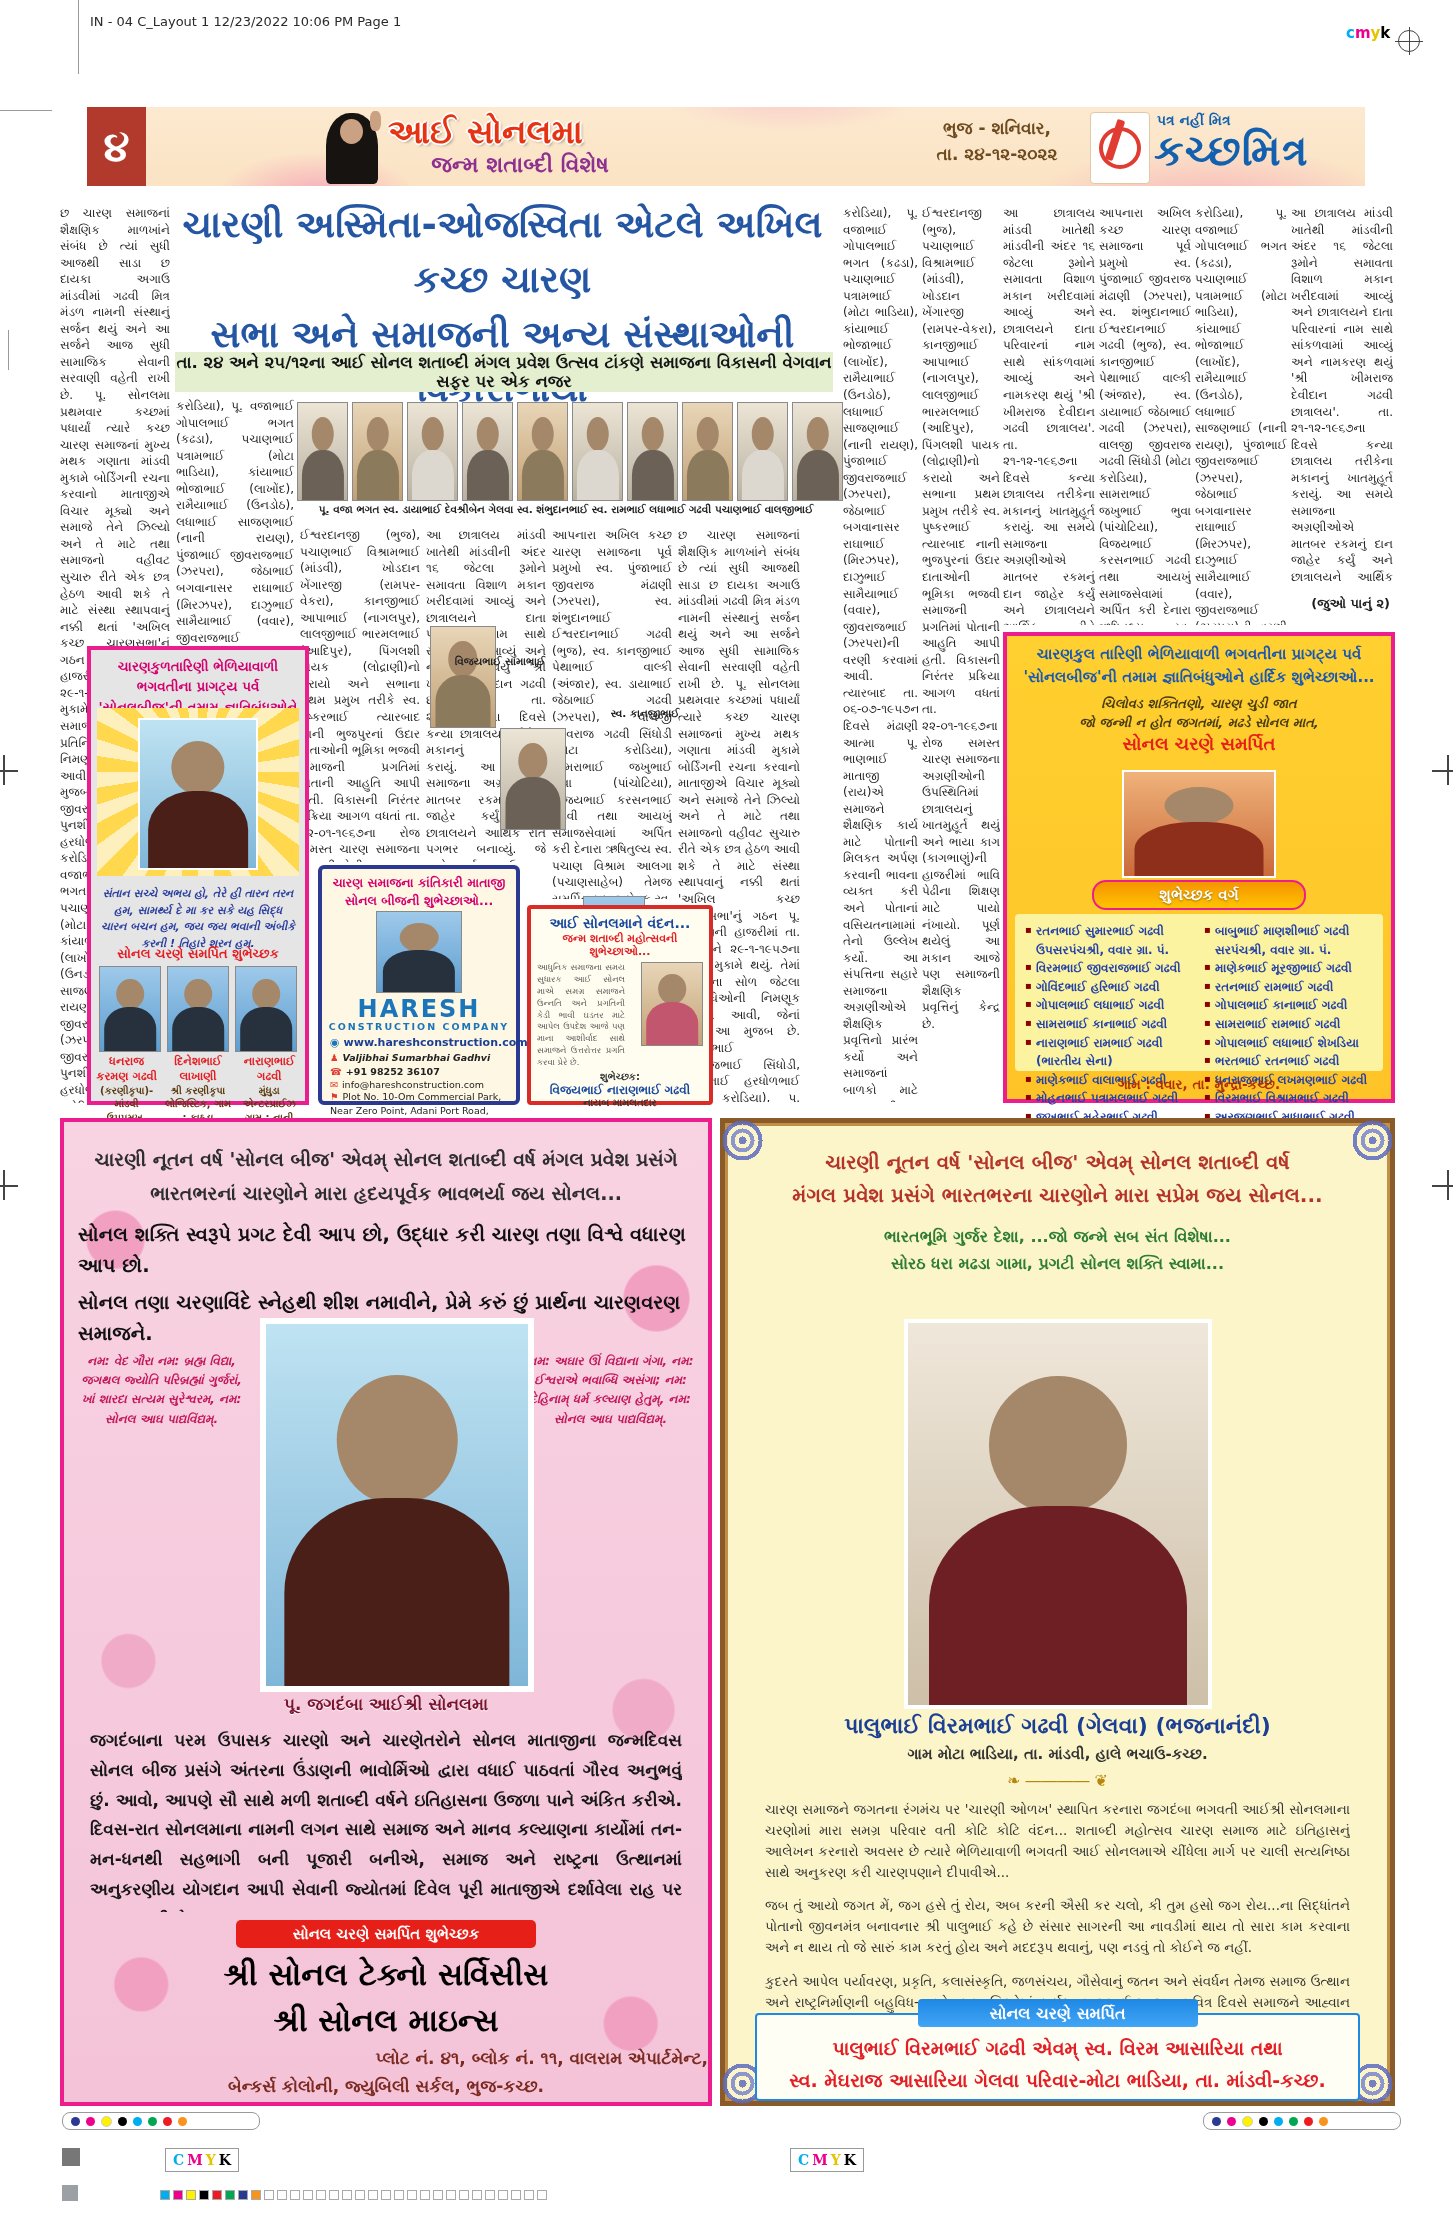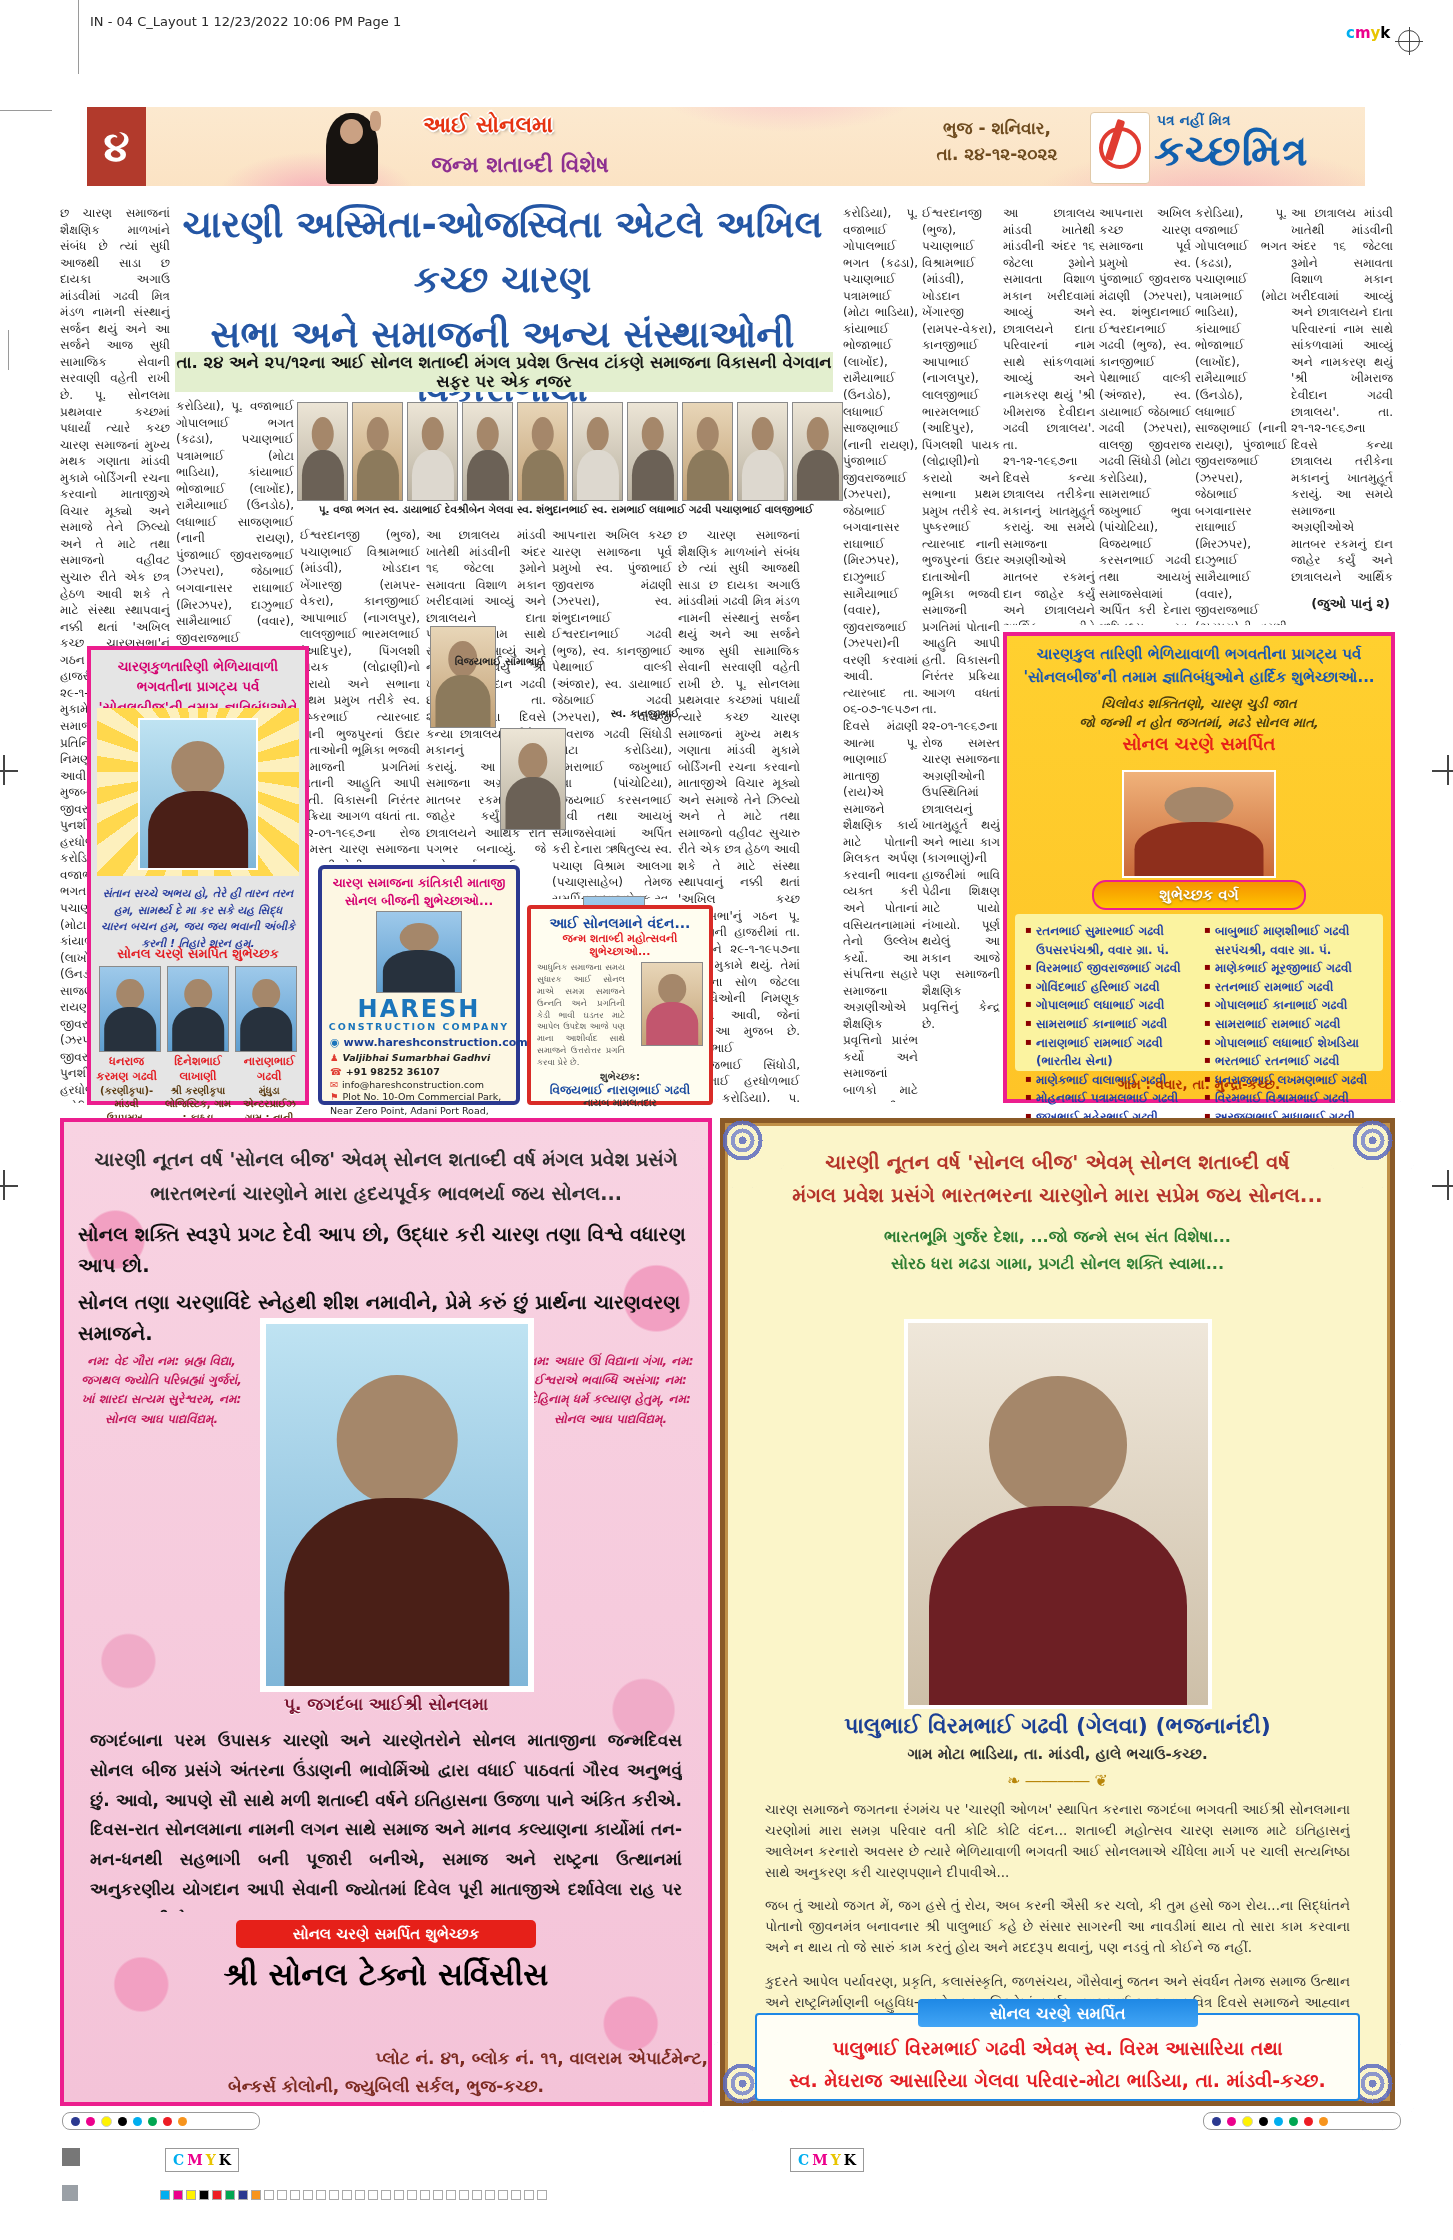--- a/index.html
+++ b/index.html
@@ -21,21 +21,21 @@
   .c-c{color:#00aeef;}
   .c-m{color:#ec008c;}.c-y{color:#e8c400;}.c-k{color:#000;}
   
   .banner{background:
      radial-gradient(140px 60px at 18% 110%, rgba(244,156,183,.75), transparent 70%),
      radial-gradient(200px 70px at 55% -30%, rgba(246,184,200,.8), transparent 70%),
      radial-gradient(260px 80px at 88% 120%, rgba(244,156,183,.6), transparent 70%),
      linear-gradient(#fce9cf,#fbe3c4);}
   .numbox{background:#b23a2c;color:#fff;font-size:42px;font-weight:bold;
      display:flex;align-items:center;justify-content:center;}
-  .mast-title{color:#e63312;font-weight:bold;font-size:22px;text-align:center;
+  .mast-title{color:#e63312;font-weight:bold;font-size:33px;
      text-shadow:-2px 0 #fff,2px 0 #fff,0 -2px #fff,0 2px #fff,2px 2px 3px rgba(0,0,0,.35);}
   .mast-sub{color:#8e3090;font-weight:bold;font-size:22px;text-align:center;}
   .dateline{color:#6e4b1f;font-weight:bold;font-size:17px;text-align:center;line-height:1.5;}
   .paper-tag{color:#1260ae;font-weight:bold;font-size:14px;}
   .paper-name{color:#1260ae;font-weight:bold;font-size:42px;letter-spacing:1px;}
   .emblem{background:#fff;border-radius:4px;border:1px solid #e0c9a8;display:flex;align-items:center;justify-content:center;}
   .emblem .ring{width:34px;height:34px;border:4px solid #e03c31;border-radius:50%;position:relative;}
   .emblem .pen{position:absolute;left:20px;top:6px;width:8px;height:42px;background:#e03c31;transform:rotate(18deg);border-radius:2px;}
   .mast-saint{position:relative;overflow:hidden;}
   .mast-saint .hair{position:absolute;left:6%;top:4%;width:88%;height:96%;background:#171310;border-radius:46% 46% 8% 8%;}
@@ -329,20 +329,21 @@
     <div class="pk-l12" style="margin:4px 30px 0;">ભારતભરનાં ચારણોને મારા હૃદયપૂર્વક ભાવભર્યા જય સોનલ...</div>
     <div class="pk-l34" style="margin:10px 14px 0;">સોનલ શક્તિ સ્વરૂપે પ્રગટ દેવી આપ છો, ઉદ્ધાર કરી ચારણ તણા વિશ્વે વધારણ આપ છો.</div>
     <div class="pk-l34" style="margin:6px 14px 0;">સોનલ તણા ચરણાવિંદે સ્નેહથી શીશ નમાવીને, પ્રેમે કરું છું પ્રાર્થના ચારણવરણ સમાજને.</div>
     <div class="mantra" style="position:absolute;left:10px;top:230px;width:175px;">નમ: વેદ ગૌરા નમ: બ્રહ્મ વિદ્યા, જગથલ જ્યોતિ પરિબ્રહ્માં ગુર્જરાં, ખાં શારદા સત્યમ સુરેશ્વરમ, નમ: સોનલ આઘ પાદ્યવિંદ્યમ્.</div>
     <div class="mantra" style="position:absolute;right:10px;top:230px;width:175px;">નમ: અઘાર ઊં વિદ્યાના ગંગા, નમ: ઈશ્વરાએ ભવાબ્ધિ અસંગા; નમ: દેહિનામ્ ધર્મ કલ્યાણ હેતુમ્, નમ: સોનલ આઘ પાદ્યવિંદ્યમ્.</div>
     <div class="portrait p-saint" style="position:absolute;left:196px;top:196px;width:262px;height:362px;border:6px solid #fff;"></div>
     <div class="pk-cap" style="position:absolute;left:0;right:0;top:572px;">પૂ. જગદંબા આઈશ્રી સોનલમા</div>
     <div class="pk-para" style="position:absolute;left:26px;right:26px;top:604px;height:186px;overflow:hidden;">જગદંબાના પરમ ઉપાસક ચારણો અને ચારણેતરોને સોનલ માતાજીના જન્મદિવસ સોનલ બીજ પ્રસંગે અંતરના ઉંડાણની ભાવોર્મિઓ દ્વારા વધાઈ પાઠવતાં ગૌરવ અનુભવું છું. આવો, આપણે સૌ સાથે મળી શતાબ્દી વર્ષને ઇતિહાસના ઉજળા પાને અંકિત કરીએ. દિવસ-રાત સોનલમાના નામની લગન સાથે સમાજ અને માનવ કલ્યાણના કાર્યોમાં તન-મન-ધનથી સહભાગી બની પૂજારી બનીએ, સમાજ અને રાષ્ટ્રના ઉત્થાનમાં અનુકરણીય યોગદાન આપી સેવાની જ્યોતમાં દિવેલ પૂરી માતાજીએ દર્શાવેલા રાહ પર આગળ ધપીએ.</div>
     <div class="pk-rib" style="position:absolute;left:50%;top:798px;transform:translateX(-50%);width:300px;height:28px;">સોનલ ચરણે સમર્પિત શુભેચ્છક</div>
     <div class="pk-firm" style="position:absolute;left:0;right:0;top:834px;">શ્રી સોનલ ટેક્નો સર્વિસીસ</div>
+    <div class="pk-firm" style="position:absolute;left:0;right:0;top:880px;">શ્રી સોનલ માઇન્સ</div>
     <div class="pk-addr" style="position:absolute;left:0;right:0;top:922px;text-align:right;">પ્લોટ નં. ૪૧, બ્લોક નં. ૧૧, વાલરામ એપાર્ટમેન્ટ,</div>
     <div class="pk-addr" style="position:absolute;left:0;right:0;top:950px;">બેન્કર્સ કોલોની, જ્યુબિલી સર્કલ, ભુજ-કચ્છ.</div>
   </div>
 
   <div class="abs adbox yellowad" style="left:720px;top:1118px;width:675px;height:988px;">
     <div class="mandala abs" style="left:-30px;top:-30px;"></div>
     <div class="mandala abs" style="right:-30px;top:-30px;"></div>
     <div class="mandala abs" style="left:-30px;bottom:-30px;"></div>
     <div class="mandala abs" style="right:-30px;bottom:-30px;"></div>
     <div class="ya-l1" style="margin:24px 60px 0;">ચારણી નૂતન વર્ષ 'સોનલ બીજ' એવમ્ સોનલ શતાબ્દી વર્ષ</div>

